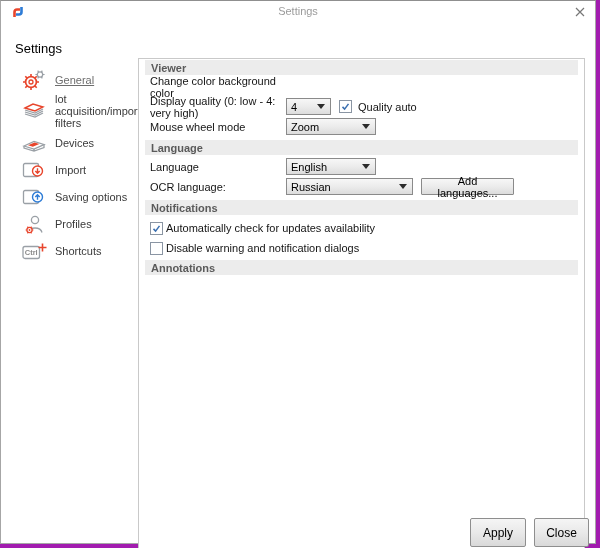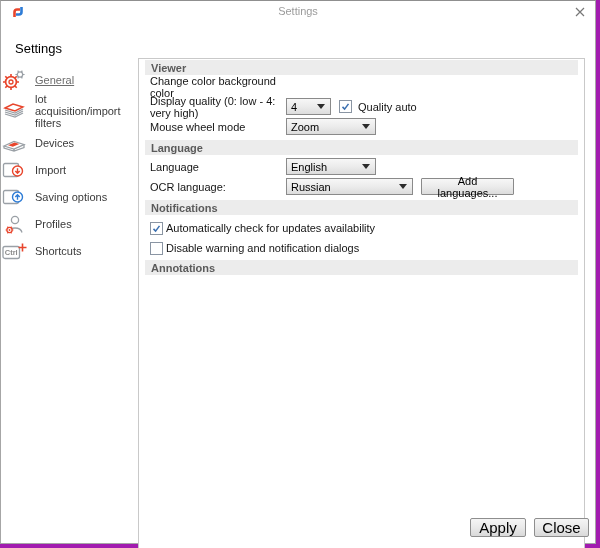--- a/index.html
+++ b/index.html
@@ -12,21 +12,21 @@
   .titlebar{position:absolute;left:0;top:0;right:0;height:22px;}
   .app-logo{position:absolute;left:10px;top:4px;width:14px;height:14px;}
   .win-title{position:absolute;left:0;right:0;top:4px;text-align:center;
              font-size:11px;color:#9b9b9b;}
   .win-close{position:absolute;right:9px;top:5px;width:12px;height:12px;cursor:pointer;
              display:flex;align-items:center;justify-content:center;}
 
   
   .sidebar{position:absolute;left:0;top:22px;width:137px;bottom:0;}
   .sheading{margin:18px 0 10px 14px;font-size:13px;color:#000;}
-  .sitem{display:flex;align-items:center;gap:8px;min-height:27px;cursor:pointer;}
+  .sitem{display:flex;align-items:center;gap:8px;margin-left:20px;min-height:27px;cursor:pointer;}
   .sitem.tall{min-height:32px;}
   .sicon{width:26px;height:24px;flex:0 0 26px;display:flex;align-items:center;justify-content:center;font-weight:bold;}
   .slabel{font-size:11px;color:#3a3a3a;line-height:12px;width:82px;}
   .slabel.selected{color:#6d6d6d;text-decoration:underline;}
 
   
   .panel{position:absolute;left:137px;top:57px;width:447px;height:537px;background:#fff;
          border:1px solid #c9c9c9;box-sizing:border-box;padding-top:1px;}
   .band{height:15px;margin:5px 6px 0 6px;background:#ececec;display:flex;align-items:center;
         padding-left:6px;font-size:11px;font-weight:bold;color:#5a5a5a;}
@@ -55,23 +55,23 @@
   .checkbox.checked svg{display:block;}
   .cbrow{display:flex;align-items:center;gap:3px;margin:6px 0 0 11px;height:14px;}
   .cblabel{font-size:11px;color:#141414;}
 
   .pushbtn{height:17px;box-sizing:border-box;border:1px solid #8a8a8a;border-radius:1px;
            background:linear-gradient(#f7f7f7,#eaeaea 55%,#dcdcdc);
            font-size:11px;color:#000;display:flex;align-items:center;justify-content:center;cursor:pointer;}
   .addlang{width:93px;margin-left:8px;}
 
   
-  .footbtn{position:absolute;height:19px;border:1px solid #8e8e8e;border-radius:2px;
+  .footbtn{position:absolute;height:29px;border:1px solid #8e8e8e;border-radius:2px;
            background:linear-gradient(#f5f5f5,#e9e9e9 50%,#d9d9d9);
-           font-size:15px;color:#000;display:flex;align-items:center;justify-content:center;cursor:pointer;}
+           font-size:12px;color:#000;display:flex;align-items:center;justify-content:center;cursor:pointer;}
   .apply{top:517px;right:69px;width:56px;}
   .close{top:517px;right:6px;width:55px;}
 
   .ml8{margin-left:8px;}
   svg{display:block;}
 </style>
 </head>
 <body>
 
 <div class="stage">

